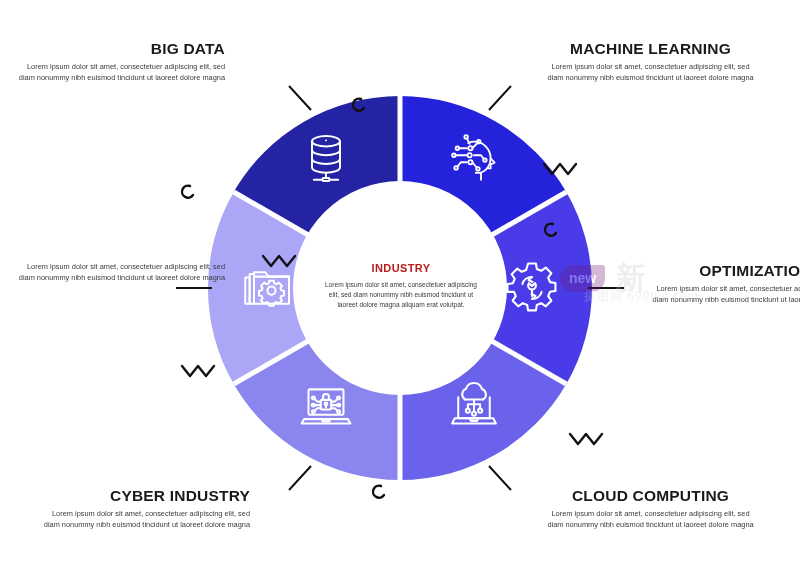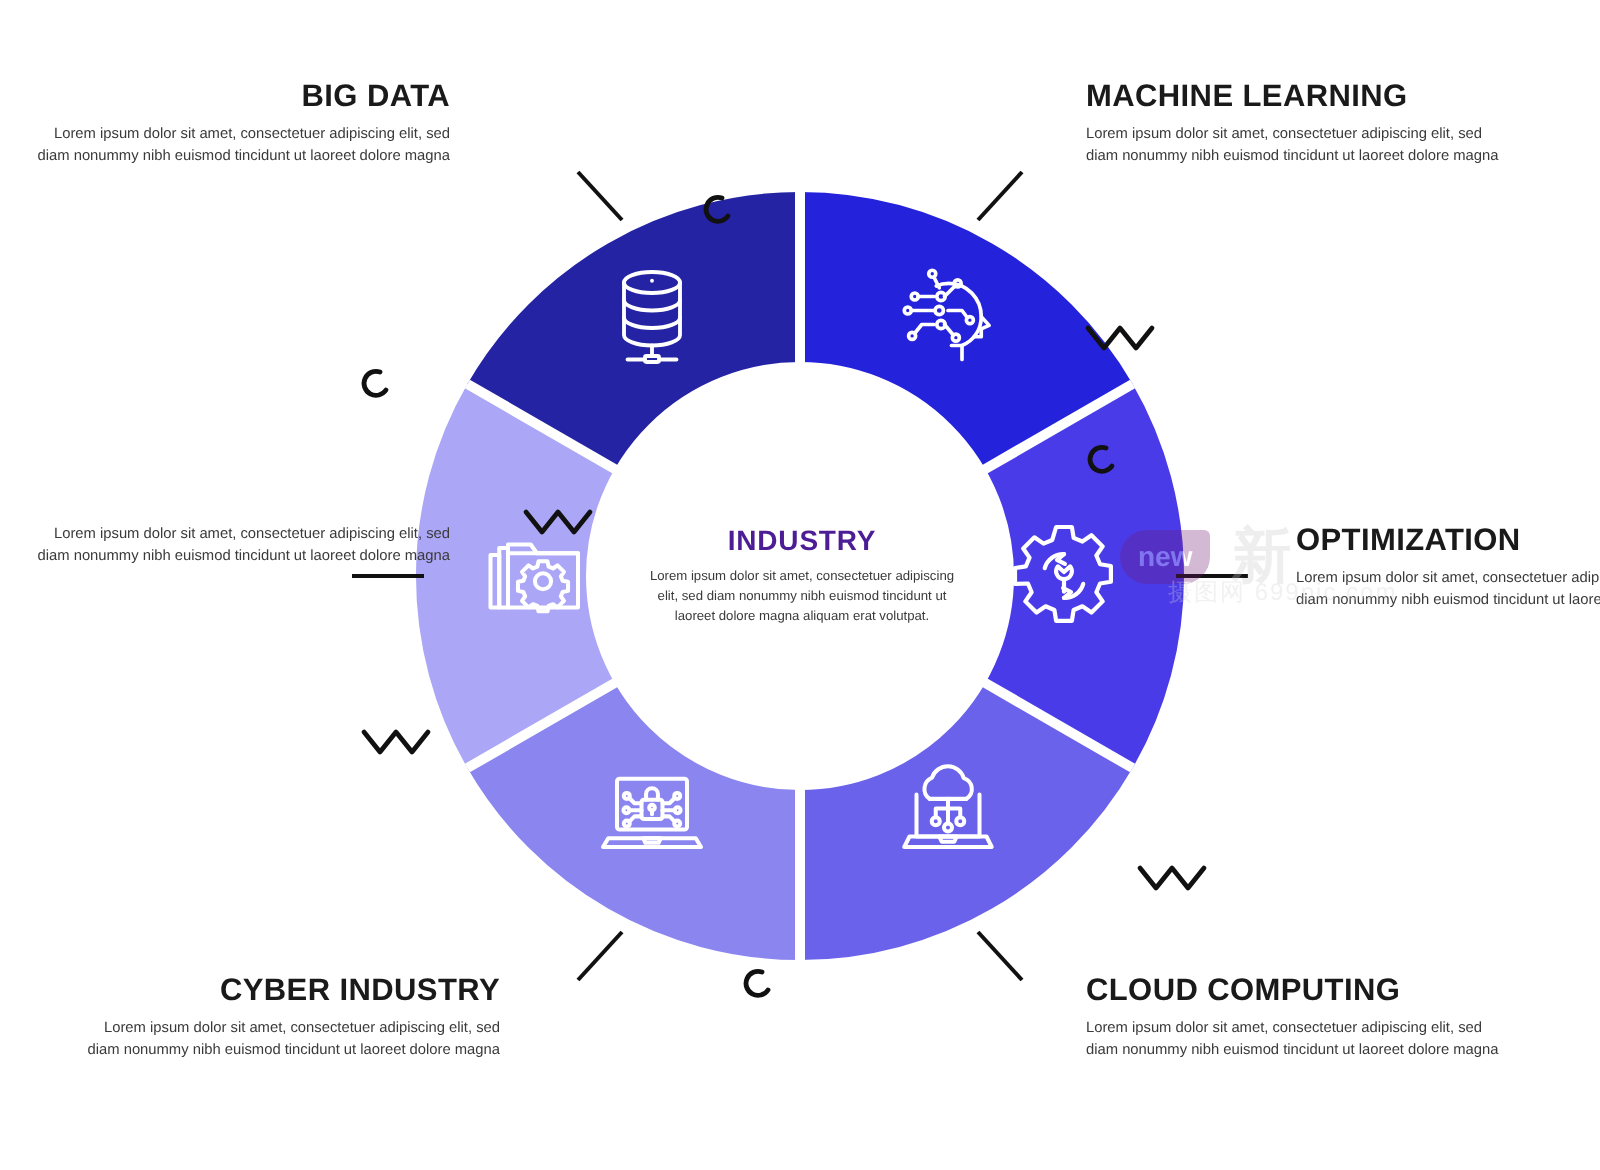--- a/index.html
+++ b/index.html
@@ -25,39 +25,39 @@
     margin:0 0 5px 0;
     white-space:nowrap;
   }
   .label-body{
     font-size:7.4px;
     line-height:1.45;
     color:#3a3a3a;
     margin:0;
   }
   .align-right{text-align:right;}
-  .align-left{text-align:left;}
+  .align-left{text-align:center;}
 
   
   #lbl-big-data       {left:10px;  top:40px;}
   #lbl-machine        {left:543px; top:40px;}
   #lbl-data-mgmt      {left:10px;  top:262px;}
   #lbl-optimization   {left:648px; top:262px;}
   #lbl-cyber          {left:35px;  top:487px;}
   #lbl-cloud          {left:543px; top:487px;}
 
   .center-text{
     position:absolute;
     left:322px;top:262px;
     width:158px;
     text-align:center;
     pointer-events:none;
   }
   .center-title{
-    font-size:14px;font-weight:bold;color:#4c1d95;
+    font-size:11px;font-weight:bold;color:#b91c1c;
     letter-spacing:0.4px;margin:0 0 6px 0;
   }
   .center-body{
     font-size:6.6px;line-height:1.5;color:#3a3a3a;margin:0;
   }
 
   .watermark{
     position:absolute;
     left:560px;top:258px;
     opacity:0.30;

